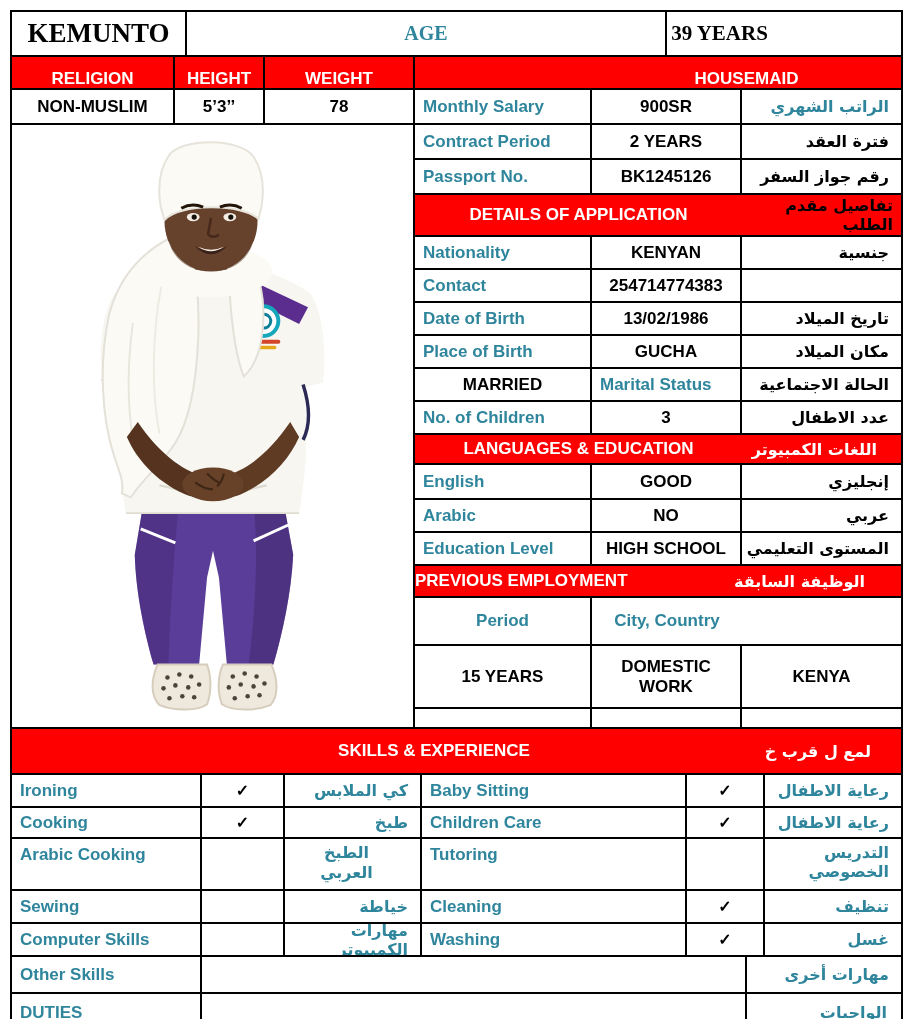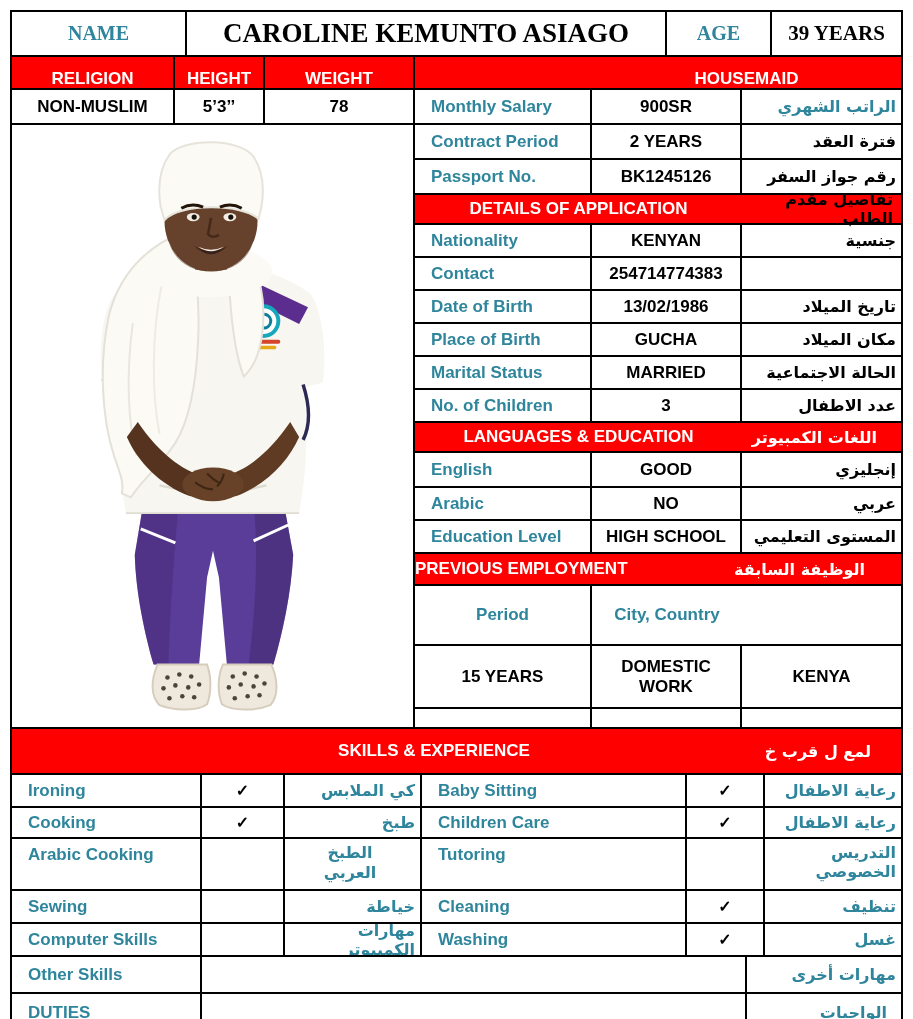--- a/index.html
+++ b/index.html
@@ -4,23 +4,23 @@
 <style>
   html,body{margin:0;padding:0;background:#fff;}
   body{width:913px;height:1019px;font-family:"Liberation Sans",sans-serif;-webkit-font-smoothing:antialiased;}
   *{box-sizing:border-box;}
   .sheet{position:absolute;left:10px;top:10px;width:893px;border:2px solid #000;background:#fff;}
   .row{display:grid;border-bottom:2px solid #000;}
   .row:last-child{border-bottom:none;}
   .c{border-right:2px solid #000;display:flex;align-items:center;overflow:hidden;}
   .c:last-child{border-right:none;}
   .center{justify-content:center;text-align:center;}
-  .lbl{color:#2e859c;font-weight:700;font-size:17px;padding-left:16px;}
+  .lbl{color:#2e859c;font-weight:700;font-size:17px;padding-left:8px;}
   .val{font-weight:700;font-size:17px;color:#000;justify-content:center;text-align:center;}
-  .ar{font-family:"DejaVu Sans",sans-serif;direction:rtl;font-weight:700;font-size:16px;color:#000;justify-content:flex-start;padding-right:5px;text-align:right;}
+  .ar{font-family:"DejaVu Sans",sans-serif;direction:rtl;font-weight:700;font-size:16px;color:#000;justify-content:flex-start;padding-right:12px;text-align:right;}
   .ar-teal{color:#2e859c;}
   .pre{white-space:pre-line;line-height:1.25;}
   
   .rowA{grid-template-columns:175px 480px 105px 1fr;height:45px;}
   .serifL{font-family:"Liberation Serif",serif;font-weight:700;font-size:20px;color:#2e859c;}
   .serifB{font-family:"Liberation Serif",serif;font-weight:700;font-size:27px;color:#000;}
   .serifV{font-family:"Liberation Serif",serif;font-weight:700;font-size:21px;color:#000;}
   .rowB{grid-template-columns:163px 90px 150px 177px 1fr;height:33px;}
   .red{background:#fe0000;}
   .redtxt{color:#fff;font-weight:700;font-size:17px;}
@@ -43,21 +43,20 @@
   .skrow{grid-template-columns:190px 83px 137px 265px 78px 1fr;}
   .chk{justify-content:center;font-size:16px;font-weight:700;color:#000;}
   .wide{grid-template-columns:190px 545px 1fr;}
 </style>
 </head>
 <body>
 
 <div class="sheet">
 
   <div class="row rowA">
-    <div class="c center serifL">NAME</div>
     <div class="c center serifB">CAROLINE KEMUNTO ASIAGO</div>
     <div class="c center serifL">AGE</div>
     <div class="c center serifV">39 YEARS</div>
   </div>
 
   <div class="row rowB red">
     <div class="c center redtxt">RELIGION</div>
     <div class="c center redtxt">HEIGHT</div>
     <div class="c center redtxt">WEIGHT</div>
     <div class="c center redtxt gapwhite">POSITION APPLIED</div>
@@ -159,21 +158,21 @@
         <div class="c lbl">Contract Period</div>
         <div class="c val">2 YEARS</div>
         <div class="c ar">فترة العقد</div>
       </div>
       <div class="r3" style="height:35px">
         <div class="c lbl">Passport No.</div>
         <div class="c val">BK1245126</div>
         <div class="c ar">رقم جواز السفر</div>
       </div>
 
-      <div class="rband" style="height:30px">
+      <div class="rband" style="height:42px">
         <span class="en redtxt">DETAILS OF APPLICATION</span>
         <span class="arr" style="color:#000">تفاصيل مقدم الطلب</span>
       </div>
 
       <div class="r3" style="height:33px">
         <div class="c lbl">Nationality</div>
         <div class="c val">KENYAN</div>
         <div class="c ar">جنسية</div>
       </div>
       <div class="r3" style="height:33px">
@@ -185,22 +184,22 @@
         <div class="c lbl">Date of Birth</div>
         <div class="c val">13/02/1986</div>
         <div class="c ar">تاريخ الميلاد</div>
       </div>
       <div class="r3" style="height:33px">
         <div class="c lbl">Place of Birth</div>
         <div class="c val">GUCHA</div>
         <div class="c ar">مكان الميلاد</div>
       </div>
       <div class="r3" style="height:33px">
+        <div class="c val">MARRIED</div>
         <div class="c lbl">Marital Status</div>
-        <div class="c val">MARRIED</div>
         <div class="c ar">الحالة الاجتماعية</div>
       </div>
       <div class="r3" style="height:33px">
         <div class="c lbl">No. of Children</div>
         <div class="c val">3</div>
         <div class="c ar">عدد الاطفال</div>
       </div>
 
       <div class="rband" style="height:30px">
         <span class="en redtxt">LANGUAGES &amp; EDUCATION</span>
@@ -221,21 +220,21 @@
         <div class="c lbl">Education Level</div>
         <div class="c val">HIGH SCHOOL</div>
         <div class="c ar">المستوى التعليمي</div>
       </div>
 
       <div class="rband" style="height:32px">
         <span class="redtxt" style="">PREVIOUS EMPLOYMENT</span>
         <span class="arr" style="color:#fff;padding-right:36px">الوظيفة السابقة</span>
       </div>
 
-      <div class="r3" style="height:60px">
+      <div class="r3" style="height:48px">
         <div class="c lbl" style="justify-content:center;padding-left:0">Period</div>
         <div class="c lbl" style="justify-content:center;padding-left:0">City, Country</div>
       </div>
       <div class="r3" style="height:63px">
         <div class="c val">15 YEARS</div>
         <div class="c val" style="padding:0 12px">DOMESTIC WORK</div>
         <div class="c val">KENYA</div>
       </div>
       <div class="r3 fill" style="border-bottom:none">
         <div class="c val"></div>

